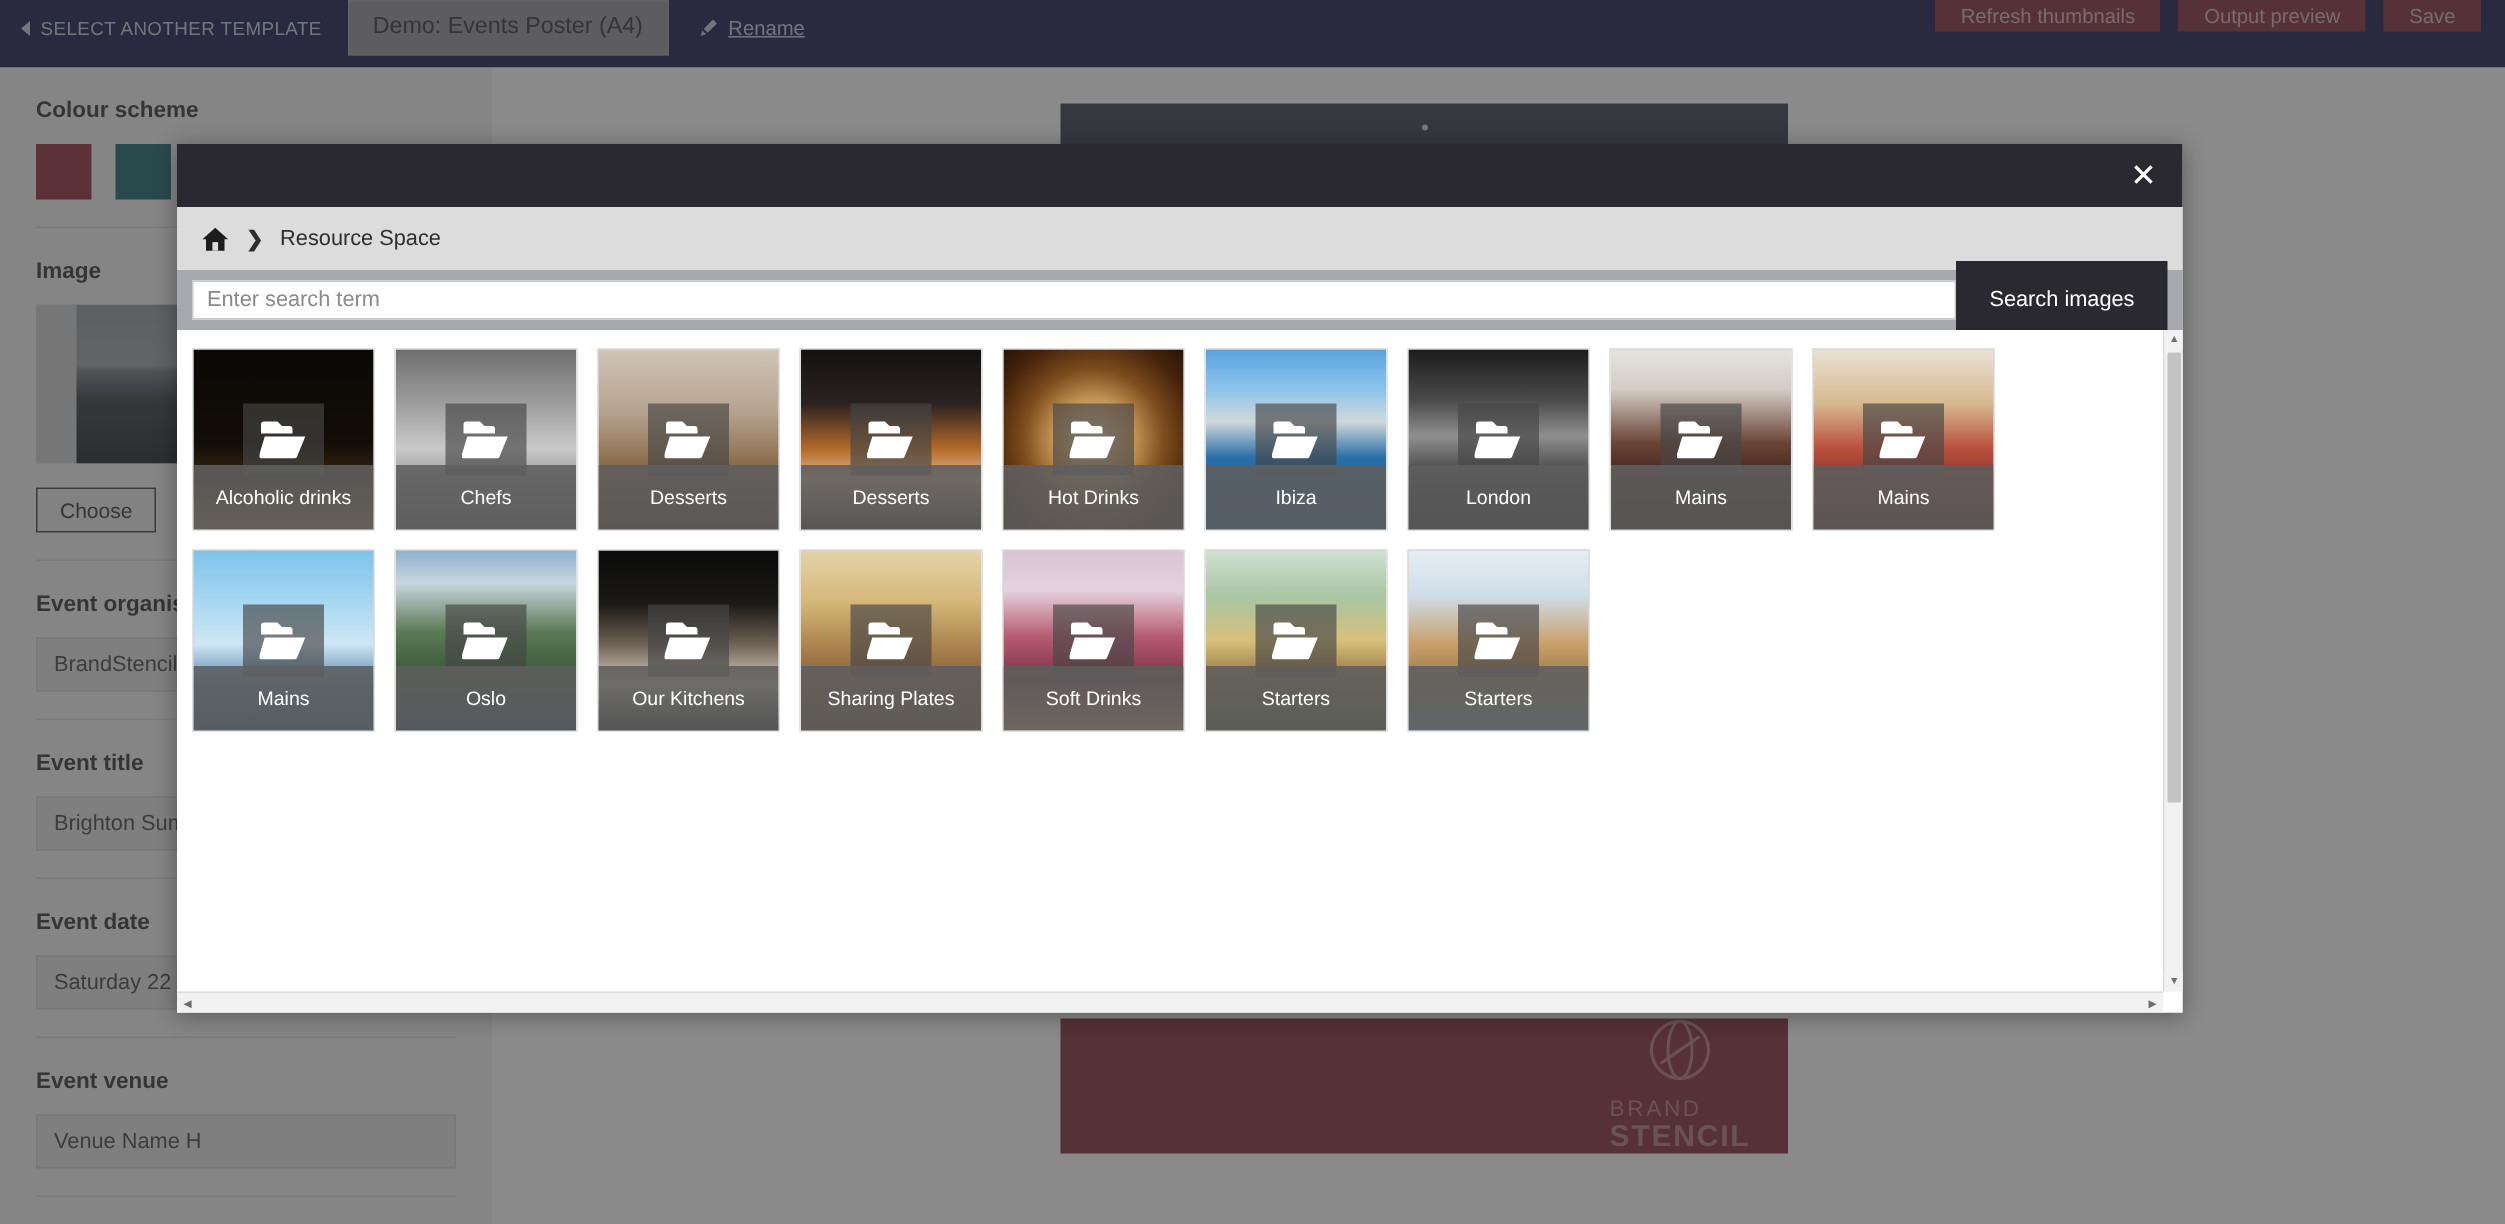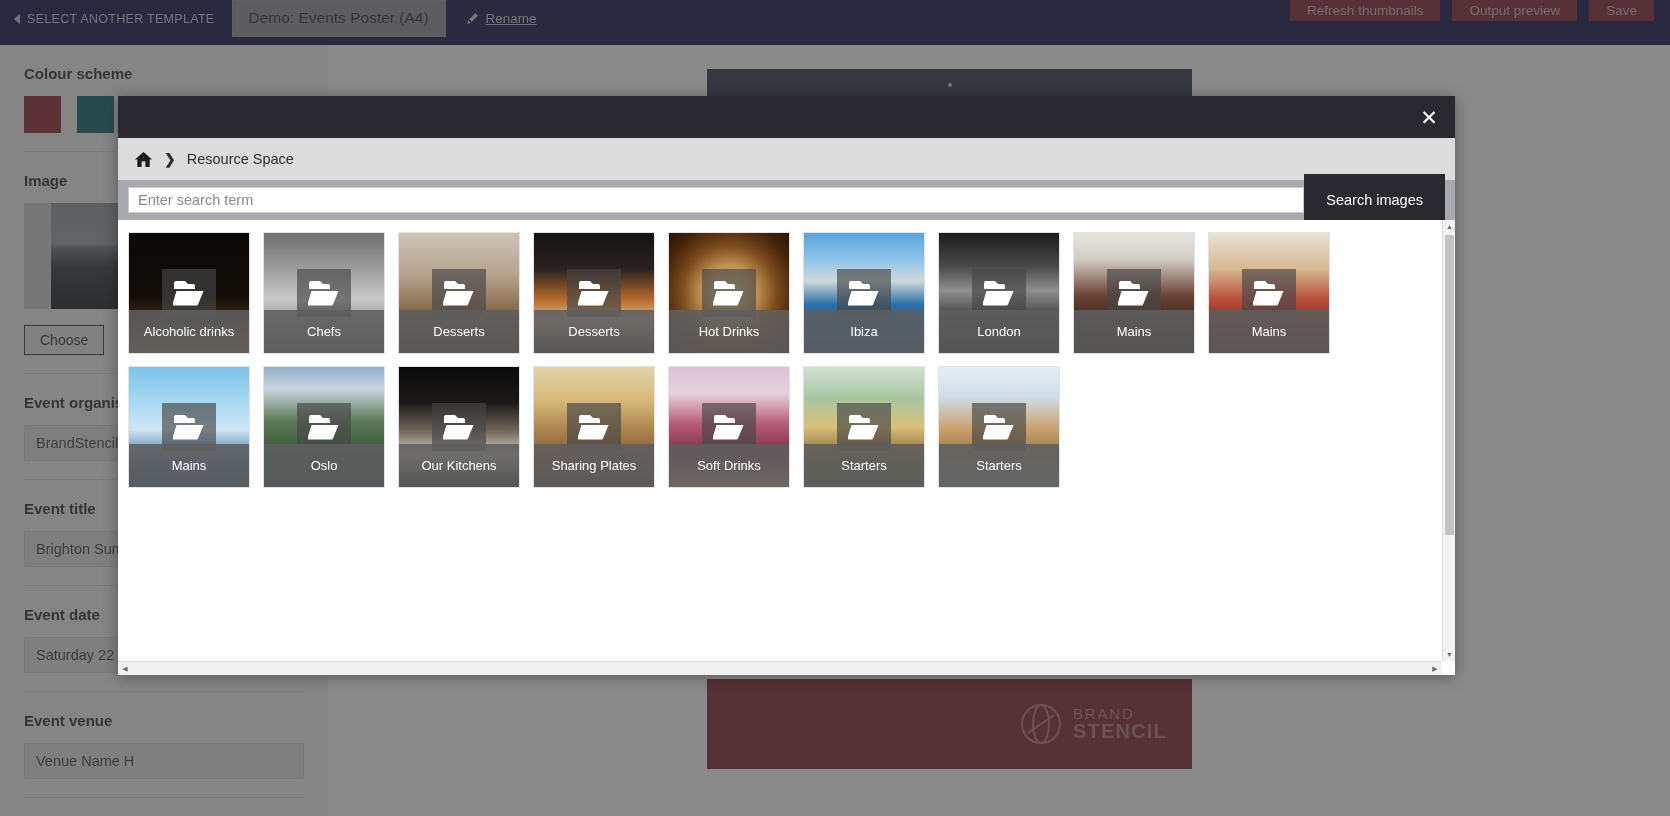--- a/index.html
+++ b/index.html
@@ -100,21 +100,21 @@
   .poster-dot {
     position: absolute; left: 50%; top: 14px; width: 4px; height: 4px;
     background: #cfd3dd; border-radius: 50%; transform: translateX(-50%);
   }
   .poster-bottom {
     position: absolute; left: 0; bottom: 0; width: 485px; height: 90px;
     background: #7e2230;
     display: flex; align-items: center; justify-content: flex-end;
     padding-right: 25px;
   }
-  .brandlogo { display: flex; align-items: center; gap: 11px; }
+  .brandlogo { display: flex; align-items: center; gap: 11px; flex-direction: column; }
   .brandlogo .mark { width: 42px; height: 42px; }
   .brandlogo .txt { line-height: 1.05; color: #b0737e; }
   .brandlogo .txt .l1 { font-size: 15px; letter-spacing: 1.8px; }
   .brandlogo .txt .l2 { font-size: 20px; letter-spacing: 1.2px; font-weight: bold; }
 
   
   .dim {
     position: absolute; inset: 0;
     background: rgba(60,60,60,.60);
     pointer-events: none;

